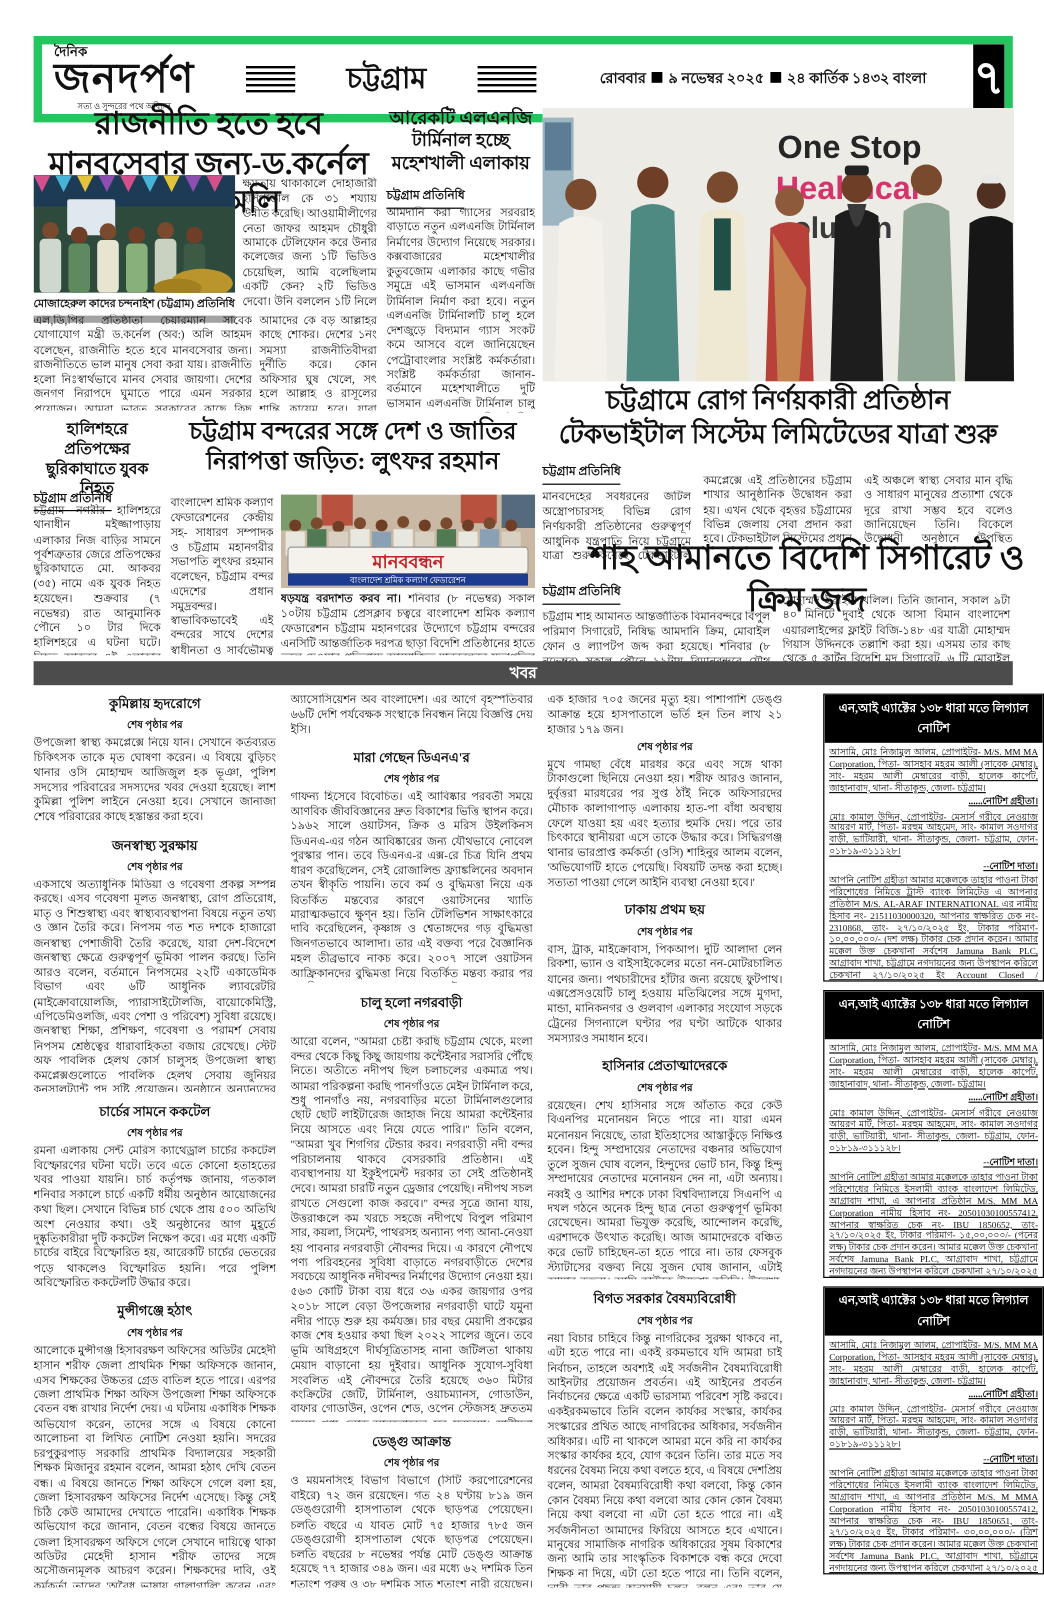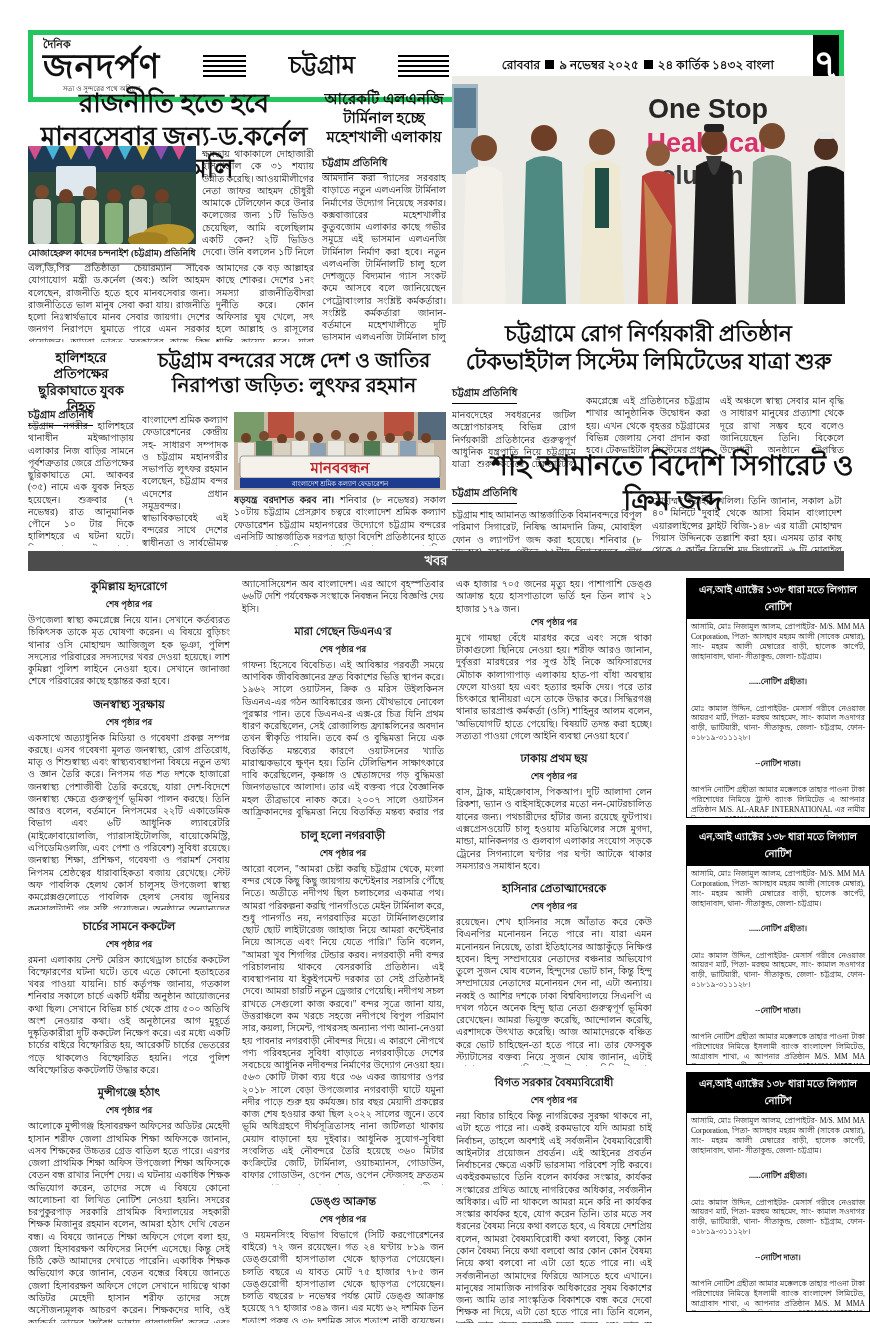--- a/index.html
+++ b/index.html
@@ -1,47 +1,47 @@
 <!DOCTYPE html>
 <html><head>
 <meta charset="utf-8">
 <style>
   html,body{margin:0;padding:0;background:#e9e9e9;}
   #page{position:relative;width:870px;height:1337px;background:#ffffff;margin:0 auto;
         font-family:"Liberation Serif","DejaVu Serif",serif;color:#111;overflow:hidden;}
   .abs{position:absolute;}
   
-  #mast{left:28px;top:30px;width:816px;height:72px;border:5px solid #22c55e;box-sizing:border-box;display:flex;align-items:center;gap:29px;}
+  #mast{left:28px;top:30px;width:816px;height:72px;border:7px solid #22c55e;box-sizing:border-box;display:flex;align-items:center;gap:29px;}
   .logo-wrap{padding-left:10px;line-height:1;}
   .logo-small{font-size:11px;font-weight:bold;}
   .logo-main{font-size:34px;font-weight:900;letter-spacing:1px;}
   .logo-tag{font-size:7px;text-align:center;margin-top:2px;}
   .rule-stack{display:flex;flex-direction:column;gap:3px;margin:0 14px;}
   .rule-stack span{display:block;height:2px;background:#000;}
   .mast-city{font-size:24px;font-weight:bold;white-space:nowrap;}
   .mast-date{font-size:12px;font-weight:bold;white-space:nowrap;margin:16px 10px;}
   .mast-date .sq{display:inline-block;width:9px;height:9px;background:#000;margin:0 5px;}
   #pageno{margin-left:auto;background:#000;color:#fff;height:100%;width:42px;display:flex;align-items:center;justify-content:center;font-size:40px;font-weight:bold;}
   
   .headline{font-weight:bold;text-align:center;line-height:1.25;}
   .dateline{font-size:10px;font-weight:bold;border-bottom:1px solid #000;display:inline-block;padding-bottom:1px;margin:3px 0;}
   .body-text{font-size:9.3px;line-height:1.32;text-align:justify;overflow:hidden;}
   .cont{font-size:8.5px;font-weight:bold;text-align:center;margin:1px 0 2px;}
   .sec-title{font-size:11px;font-weight:bold;text-align:center;margin:8px 0 0;}
-  .caption{font-size:9px;font-weight:bold;border-bottom:2px solid #a3a3a3;padding-bottom:2px;}
+  .caption{font-size:9px;font-weight:bold;border-bottom:6px solid #a3a3a3;padding-bottom:2px;}
   
   #newsbar{left:28px;top:551px;width:816px;height:20px;background:#4c4c4c;color:#fff;
            display:flex;align-items:center;justify-content:center;font-size:13px;font-weight:bold;}
   
   .bcol{top:578px;height:745px;overflow:hidden;}
   
   .notice{border:1.5px solid #000;margin-bottom:7px;box-sizing:border-box;overflow:hidden;}
   .notice-head{background:#000;color:#fff;font-size:10px;font-weight:bold;text-align:center;padding:3px 2px;}
-  .notice-body{padding:3px 4px;font-size:7.6px;line-height:1.3;text-align:justify;}
-  .notice-label{text-align:center;font-weight:bold;font-size:7.8px;margin:16px 0;}
+  .notice-body{padding:3px 4px;font-size:7.6px;line-height:1.3;text-align:justify;text-decoration:underline;}
+  .notice-label{text-align:right;font-weight:bold;font-size:7.8px;margin:2px 0;}
   svg{display:block;}
 </style>
 </head>
 <body>
 
 <div id="page">
 
   <div id="mast" class="abs">
     <div class="logo-wrap">
       <div class="logo-small">দৈনিক</div>
@@ -159,21 +159,21 @@
       <text x="106" y="61" text-anchor="middle" font-size="15" font-weight="bold" fill="#c2222a">মানববন্ধন</text>
       <rect x="6" y="66" width="200" height="10" fill="#1d3b8f"></rect>
       <text x="106" y="74" text-anchor="middle" font-size="7" fill="#ffffff">বাংলাদেশ শ্রমিক কল্যাণ ফেডারেশন</text>
     </svg>
   </div>
   <div class="abs body-text" style="left:234px;top:494px;width:212px;height:52px;">
     <span style="font-weight:bold;margin-top:14px;">ষড়যন্ত্র বরদাশত করব না।</span>
     <span>শনিবার (৮ নভেম্বর) সকাল ১০টায় চট্টগ্রাম প্রেসক্লাব চত্বরে বাংলাদেশ শ্রমিক কল্যাণ ফেডারেশন চট্টগ্রাম মহানগরের উদ্যোগে চট্টগ্রাম বন্দরের এনসিটি আন্তর্জাতিক দরপত্র ছাড়া বিদেশি প্রতিষ্ঠানের হাতে তুলে দেওয়ার প্রতিবাদে আয়োজিত মানববন্ধনে সভাপতির বক্তব্যে এসব কথা বলেন।</span>
   </div>
 
-  <div class="abs" style="left:452px;top:76px;width:352px;height:228px;">
+  <div class="abs" style="left:452px;top:90px;width:352px;height:228px;">
     <svg width="393" height="228" viewBox="0 0 393 228">
       <rect width="393" height="228" fill="#ecebe6"></rect>
       <rect x="0" y="8" width="26" height="90" fill="#9db6c2"></rect>
       <rect x="2" y="12" width="22" height="40" fill="#5c7d94"></rect>
       <text x="256" y="42" text-anchor="middle" font-size="27" font-weight="bold" fill="#262626" font-family="Liberation Sans, sans-serif">One Stop</text>
       <text x="256" y="76" text-anchor="middle" font-size="27" font-weight="bold" fill="#d6336c" font-family="Liberation Sans, sans-serif">Healthcar</text>
       <text x="250" y="108" text-anchor="middle" font-size="25" font-weight="bold" fill="#3a3a3a" font-family="Liberation Sans, sans-serif">olution</text>
 
       <g>
         <g>

